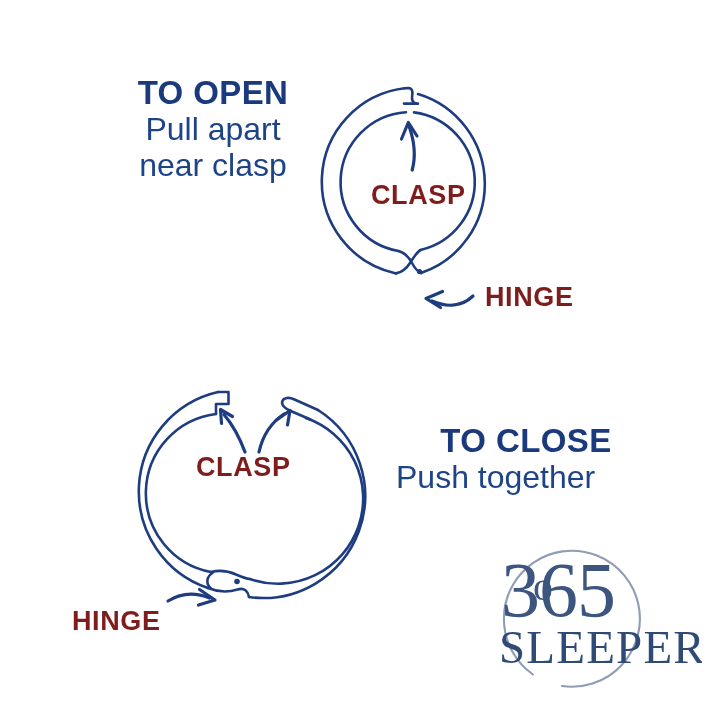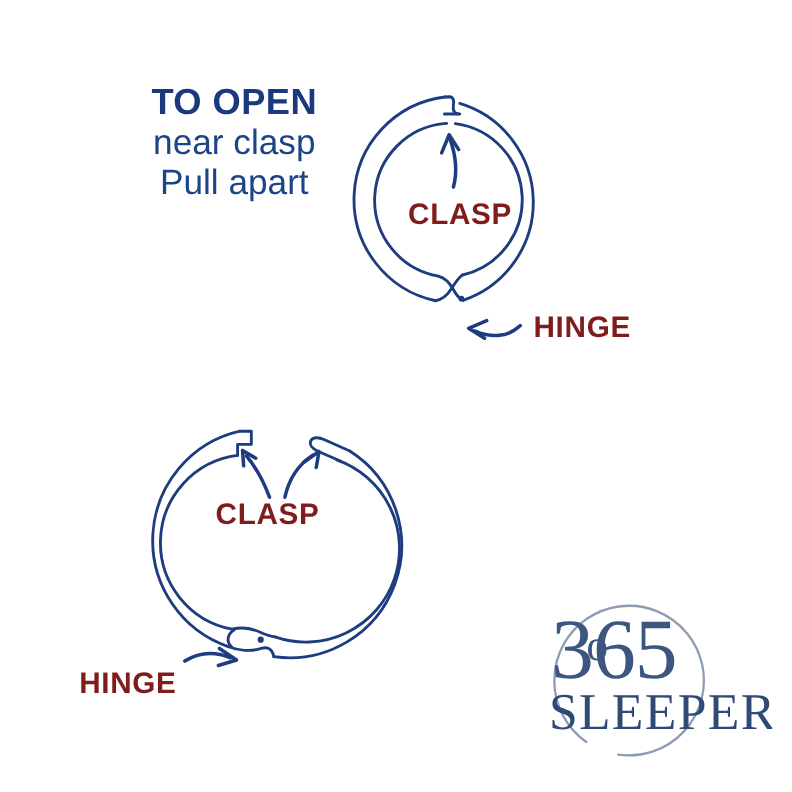--- a/index.html
+++ b/index.html
@@ -233,25 +233,27 @@
       <path d="
         M 168.0 601.0
         C 181.0 593.0 196.0 592.5 209.5 598.0" stroke-width="3.2"></path>
       <path d="
         M 199.5 589.5 L 215.0 600.0 L 198.5 605.0" stroke-width="3.2"></path>
     </g>
   </svg>
 
   <div class="text-block" id="open-text">
     <div class="heading">TO OPEN</div>
+    <div class="subline">Pull apart</div>
     <div class="subline">near clasp</div>
-    <div class="subline">Pull apart</div>
   </div>
 
   <div class="text-block" id="close-text">
+    <div class="heading">TO CLOSE</div>
+    <div class="subline">Push together</div>
   </div>
 
   <div class="diagram-label" id="clasp-label-1">CLASP</div>
   <div class="diagram-label" id="hinge-label-1">HINGE</div>
   <div class="diagram-label" id="clasp-label-2">CLASP</div>
   <div class="diagram-label" id="hinge-label-2">HINGE</div>
 
   <div id="logo">
     <svg viewBox="0 0 215 165" width="215" height="165" aria-hidden="true">
 

